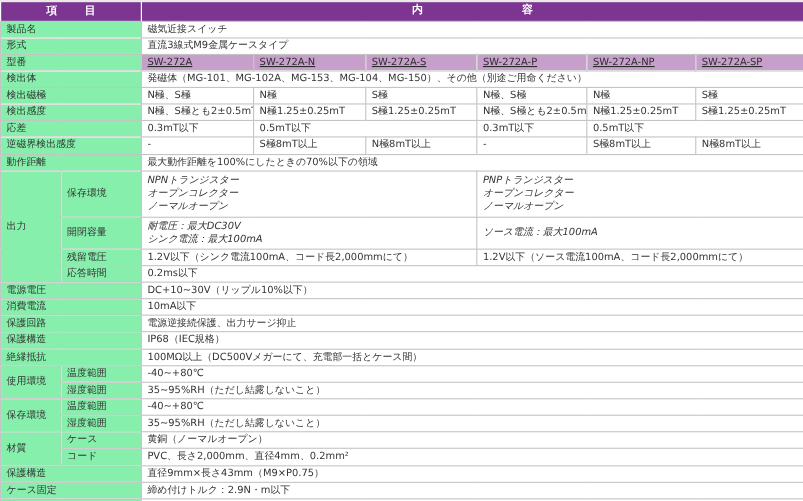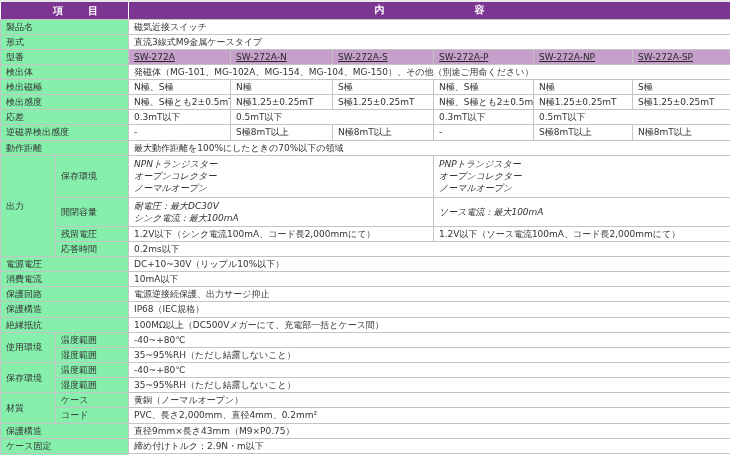--- a/index.html
+++ b/index.html
@@ -26,21 +26,21 @@
   tr.r-2line{height:29px;}
   td.hdr{
     background:#7c3590;
     color:#fff;
     font-weight:bold;
     text-align:center;
     font-size:10px;
     border-color:#ffffff;
     border-bottom-color:#c4c4c4;
   }
-  td.hdr-item{letter-spacing:2.5em;text-indent:2.5em;text-align:right;}
+  td.hdr-item{letter-spacing:2.5em;text-indent:2.5em;}
   td.hdr-content{letter-spacing:9em;text-indent:9em;font-family:Liberation Mono, monospace;}
   td.lbl{background:#86efac;}
   td.model{background:#c6a0cb;color:#2b2b2b;text-decoration:underline;}
   td.pre{white-space:pre-line;font-style:italic;}
 </style>
 </head>
 <body>
 
 <div class="page">
 <table class="spec">
@@ -76,21 +76,21 @@
     <td class="model">SW-272A</td>
     <td class="model">SW-272A-N</td>
     <td class="model">SW-272A-S</td>
     <td class="model">SW-272A-P</td>
     <td class="model">SW-272A-NP</td>
     <td class="model">SW-272A-SP</td>
   </tr>
 
   <tr>
     <td class="lbl" colspan="2">検出体</td>
-    <td colspan="6">発磁体（MG-101、MG-102A、MG-154、MG-104、MG-150）、その他（別途ご用命ください）</td>
+    <td colspan="6">発磁体（MG-101、MG-102A、MG-153、MG-104、MG-150）、その他（別途ご用命ください）</td>
   </tr>
 
   <tr>
     <td class="lbl" colspan="2">検出磁極</td>
     <td>N極、S極</td>
     <td>N極</td>
     <td>S極</td>
     <td>N極、S極</td>
     <td>N極</td>
     <td>S極</td>

